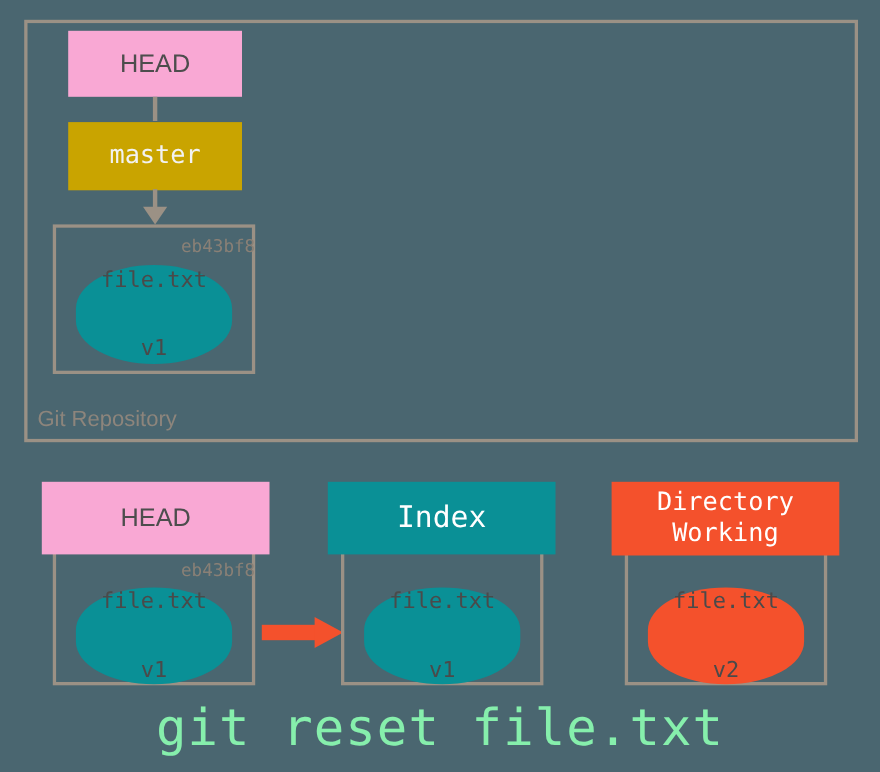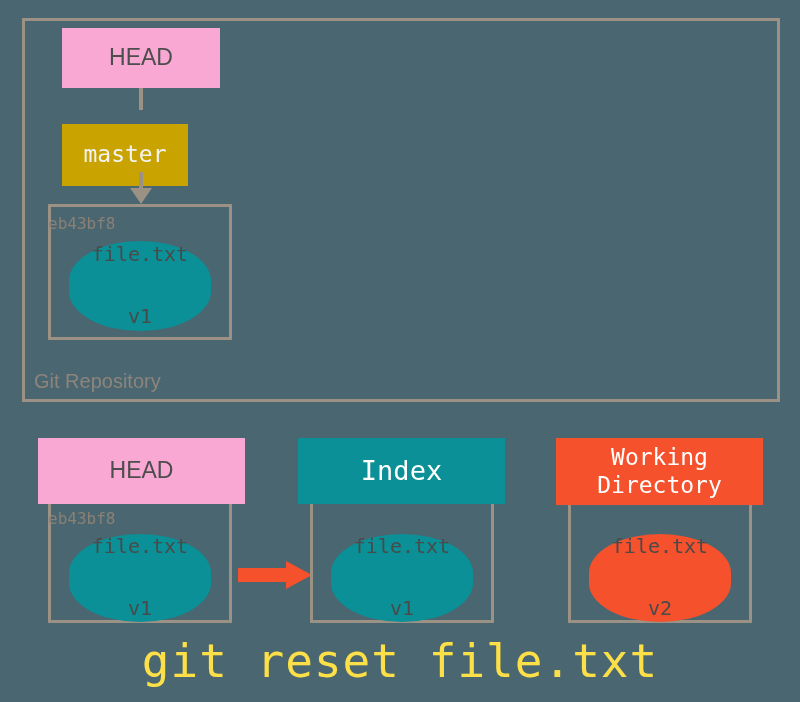--- a/index.html
+++ b/index.html
@@ -72,21 +72,21 @@
   
   .blob-frame {
     border: 3px solid #9b9185;
     background: transparent;
   }
 
   .sha-label {
     color: #8a8076;
     font-family: "DejaVu Sans Mono", monospace;
     font-size: 16px;
-    text-align: left;
+    text-align: right;
     white-space: nowrap;
   }
 
   .blob {
     display: flex;
     flex-direction: column;
     align-items: center;
     justify-content: center;
     text-align: center;
     border-radius: 50% / 44%;
@@ -115,21 +115,21 @@
     background: #f4512c;
   }
   .red-arrow-head {
     width: 0; height: 0;
     border-top: 14px solid transparent;
     border-bottom: 14px solid transparent;
     border-left: 26px solid #f4512c;
   }
 
   .caption {
-    color: #fde047;
+    color: #86efac;
     font-family: "DejaVu Sans Mono", monospace;
     font-size: 46px;
     letter-spacing: 1px;
     white-space: nowrap;
     text-align: center;
     width: 100%;
   }
 </style>
 </head>
 <body>
@@ -139,21 +139,21 @@
   <div class="abs repo-frame" style="left:22px; top:18px; width:758px; height:384px;"></div>
 
   <div class="abs repo-label" style="left:34px; top:370px;">Git Repository</div>
 
   <div class="abs node-box node-head" style="left:62px; top:28px; width:158px; height:60px;">
     <span>HEAD</span>
   </div>
 
   <div class="abs conn-line" style="left:139px; top:88px; width:4px; height:22px;"></div>
 
-  <div class="abs node-box node-master" style="left:62px; top:124px; width:126px; height:62px;">
+  <div class="abs node-box node-master" style="left:62px; top:111px; width:158px; height:62px;">
     <span>master</span>
   </div>
 
   <div class="abs conn-line" style="left:139px; top:172px; width:4px; height:18px;"></div>
   <div class="abs arrow-head-down" style="left:130px; top:188px;"></div>
 
   <div class="abs blob-frame" style="left:48px; top:204px; width:184px; height:136px;"></div>
   <div class="abs sha-label" style="left:48px; top:214px; width:184px;">eb43bf8</div>
   <div class="abs blob blob-teal" style="left:69px; top:241px; width:142px; height:90px;">
     <span>file.txt</span>
@@ -177,22 +177,22 @@
   <div class="abs node-box node-index" style="left:298px; top:438px; width:207px; height:66px;">
     <span>Index</span>
   </div>
   <div class="abs blob blob-teal" style="left:331px; top:534px; width:142px; height:88px;">
     <span>file.txt</span>
     <span>v1</span>
   </div>
 
   <div class="abs blob-frame" style="left:568px; top:487px; width:184px; height:136px;"></div>
   <div class="abs node-box node-working" style="left:556px; top:438px; width:207px; height:67px; flex-direction:column;">
+    <span>Directory</span>
     <span>Working</span>
-    <span>Directory</span>
   </div>
   <div class="abs blob blob-orange" style="left:589px; top:534px; width:142px; height:88px;">
     <span>file.txt</span>
     <span>v2</span>
   </div>
 
   <div class="abs caption" style="left:0px; top:634px;">git reset file.txt</div>
 
 </div>
 

